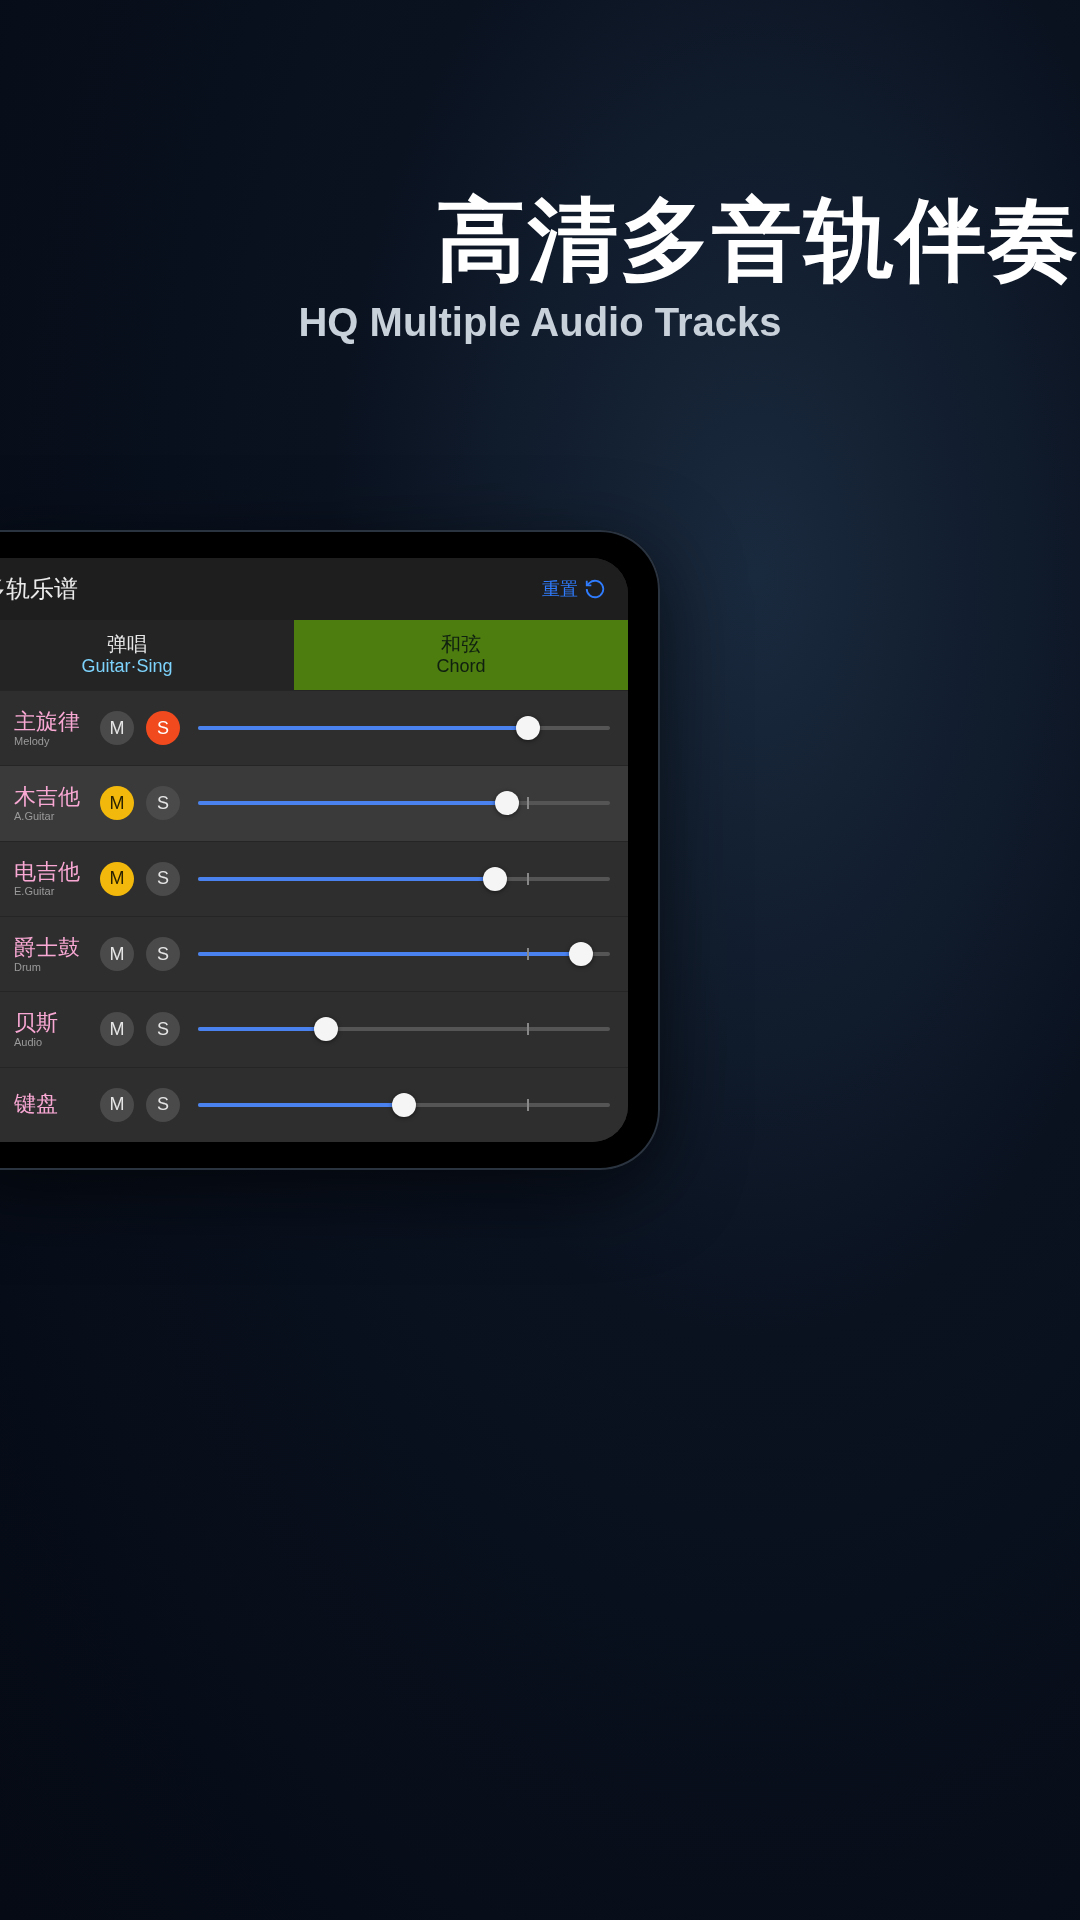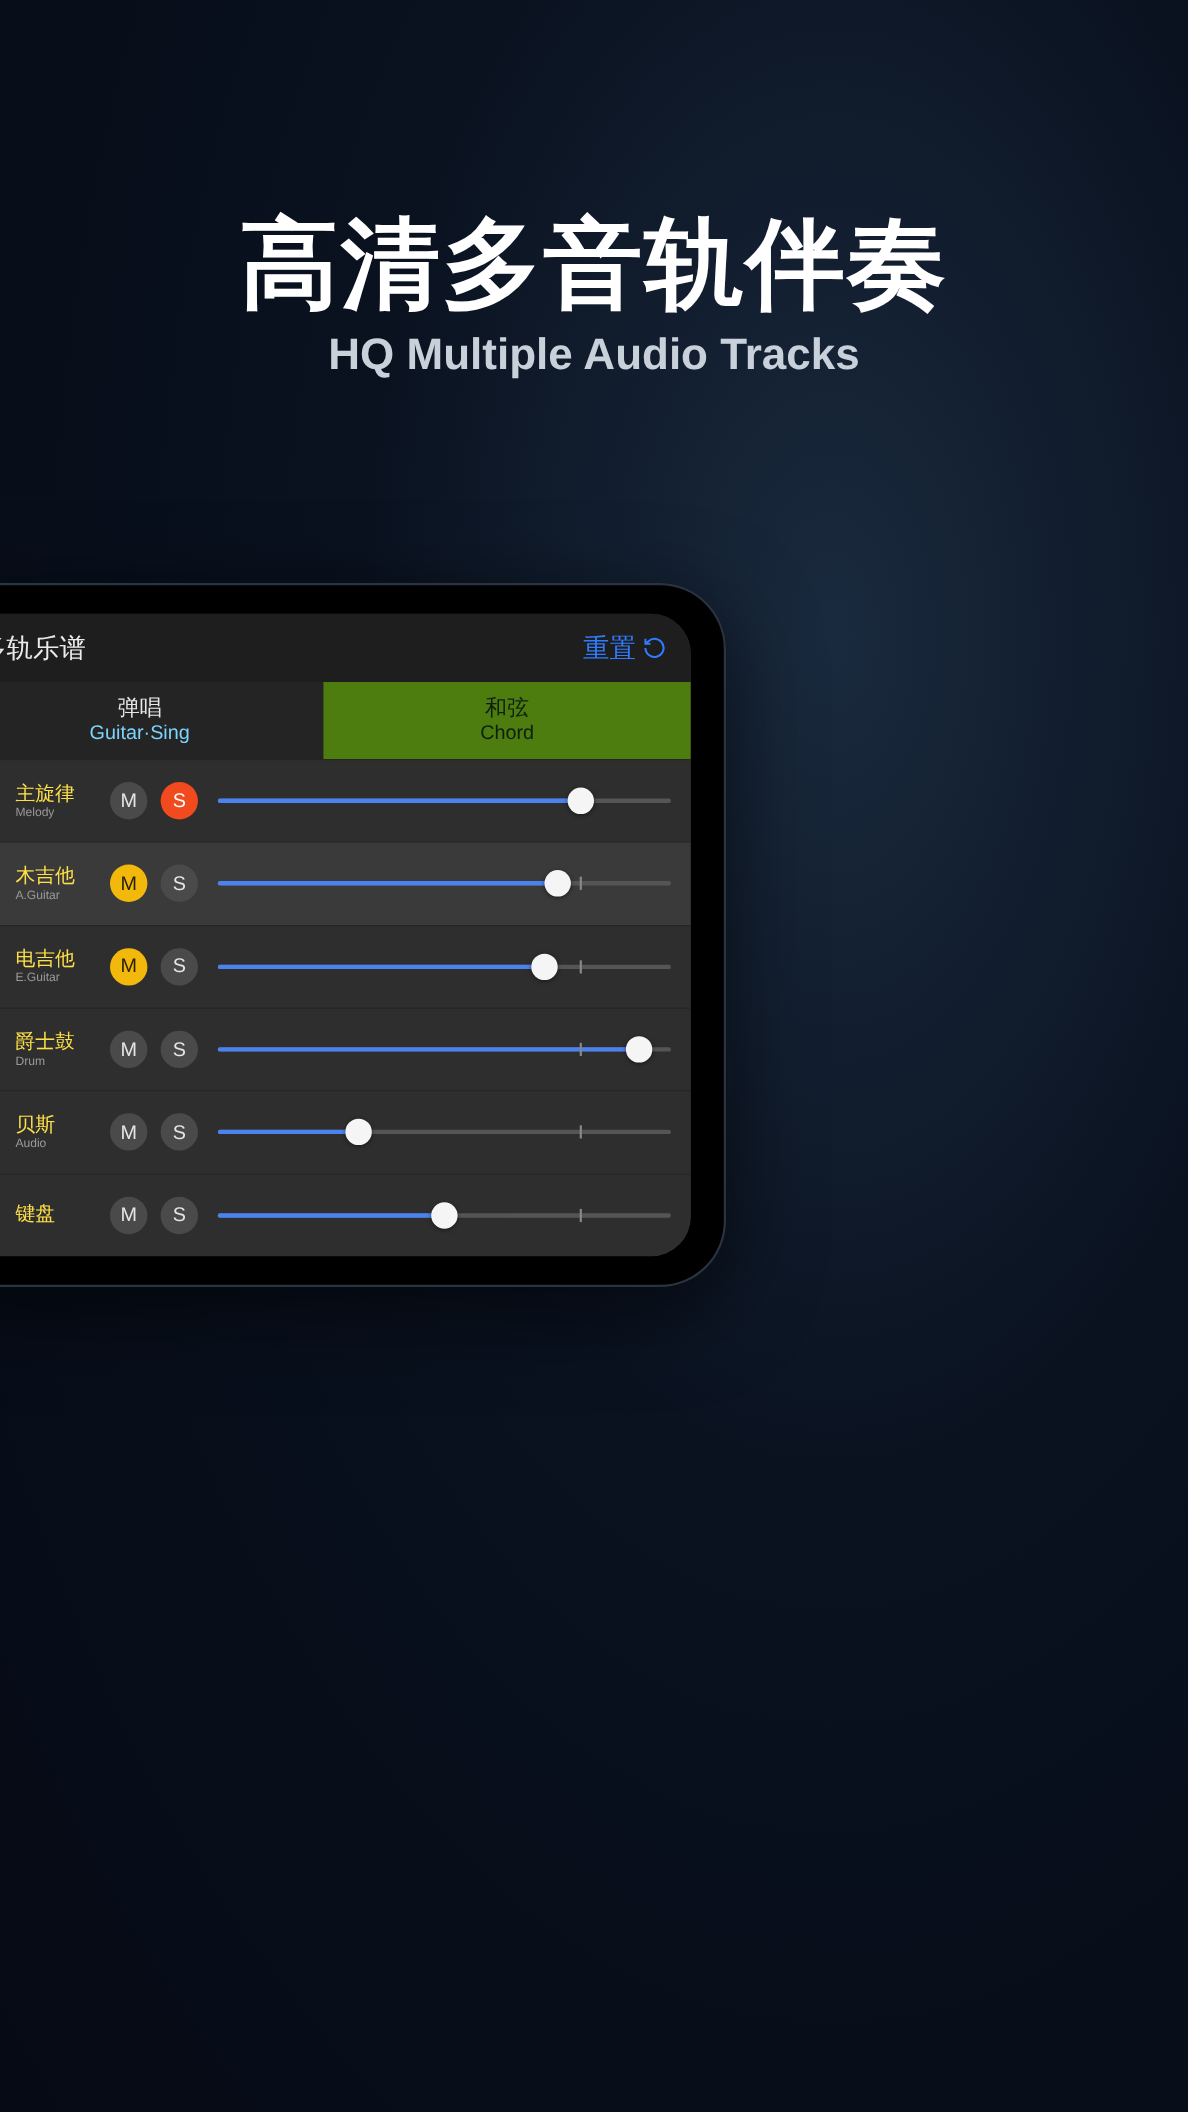--- a/index.html
+++ b/index.html
@@ -9,21 +9,21 @@
     background: radial-gradient(ellipse at 70% 30%, #1a2a3e 0%, #0a1220 40%, #050a14 100%);
     font-family: -apple-system, "Segoe UI", "Microsoft YaHei", sans-serif;
     overflow: hidden;
     position: relative;
   }
   .hero-title {
     position: absolute;
     top: 180px;
     left: 0;
     right: 0;
-    text-align: center;
+    text-align: right;
     color: #ffffff;
     font-size: 90px;
     font-weight: 700;
     letter-spacing: 2px;
   }
   .hero-subtitle {
     position: absolute;
     top: 300px;
     left: 0;
     right: 0;
@@ -67,21 +67,21 @@
   .app-title {
     color: #eaeaea;
     font-size: 24px;
     font-weight: 500;
   }
   .reset-btn {
     display: flex;
     align-items: center;
     gap: 6px;
     color: #2f7cff;
-    font-size: 24px;
+    font-size: 18px;
     cursor: pointer;
   }
   .reset-btn svg { width: 22px; height: 22px; }
 
   
   .tabs {
     display: flex;
     height: 70px;
     background: #1e1e1e;
   }
@@ -133,21 +133,21 @@
     color: #e6e6e6;
     flex-shrink: 0;
   }
   .track-labels {
     width: 86px;
     flex-shrink: 0;
     display: flex;
     flex-direction: column;
     gap: 1px;
   }
-  .track-cn { color: #fde047; font-size: 18px; line-height: 1.1; }
+  .track-cn { color: #f9a8d4; font-size: 22px; line-height: 1.1; }
   .track-en { color: #9a9a9a; font-size: 11px; line-height: 1.1; }
 
   .ms-group { display: flex; gap: 12px; margin-right: 18px; flex-shrink: 0; }
   .ms-btn {
     width: 34px; height: 34px;
     border-radius: 50%;
     display: flex; align-items: center; justify-content: center;
     font-size: 18px; font-weight: 500;
     color: #e6e6e6;
     background: #4a4a4a;

